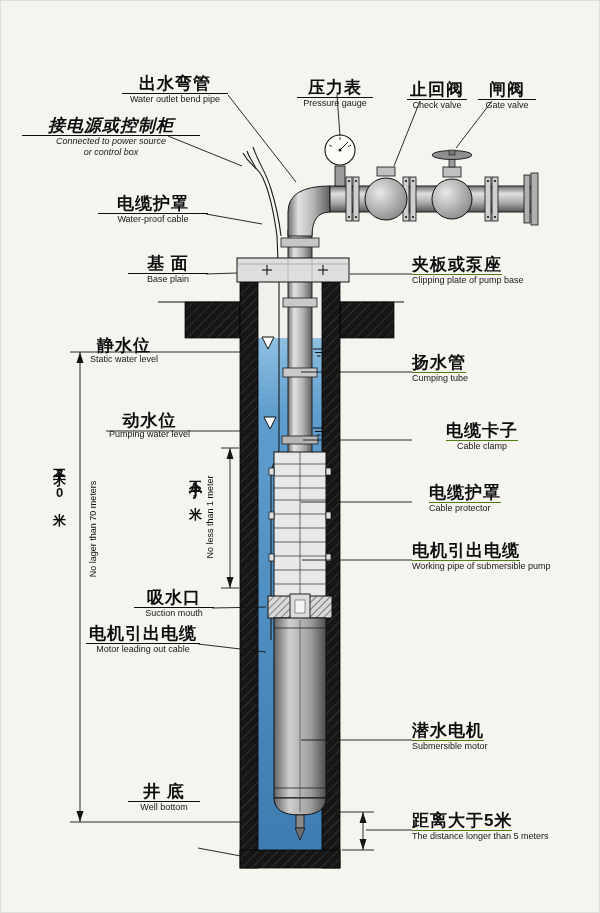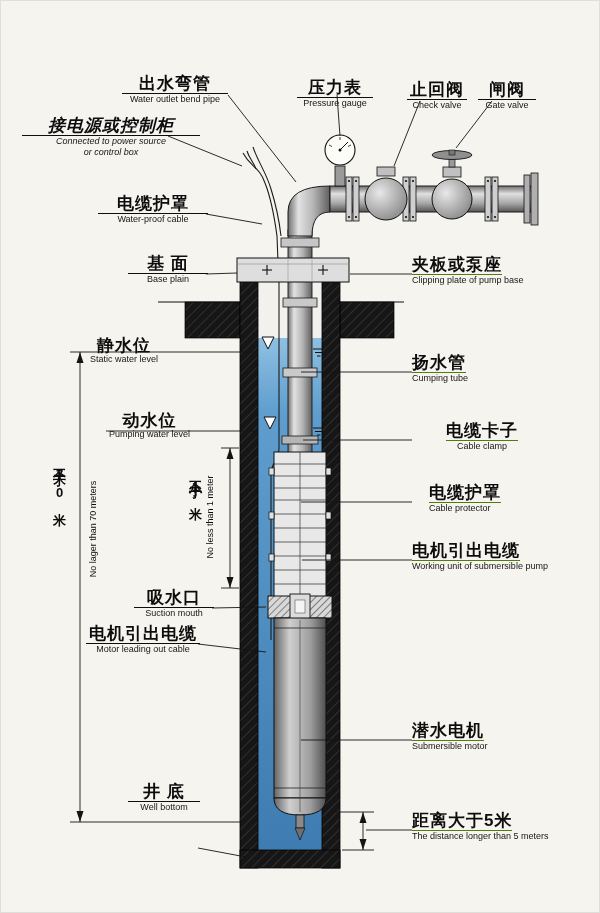--- a/index.html
+++ b/index.html
@@ -313,21 +313,21 @@
   <div class="en">Cable clamp</div>
 </div>
 
 <div class="lbl r" style="left:412px;top:484px;width:140px;margin-left:17px;">
   <div class="zh">电缆护罩</div>
   <div class="en">Cable protector</div>
 </div>
 
 <div class="lbl r" style="left:412px;top:542px;width:180px;">
   <div class="zh">电机引出电缆</div>
-  <div class="en">Working unit of submersible pump</div>
+  <div class="en">Working pipe of submersible pump</div>
 </div>
 
 <div class="lbl u center" style="left:134px;top:590px;width:80px;">
   <div class="zh">吸水口</div>
   <div class="en">Suction mouth</div>
 </div>
 
 <div class="lbl u center" style="left:86px;top:626px;width:114px;">
   <div class="zh">电机引出电缆</div>
   <div class="en">Motor leading out cable</div>

